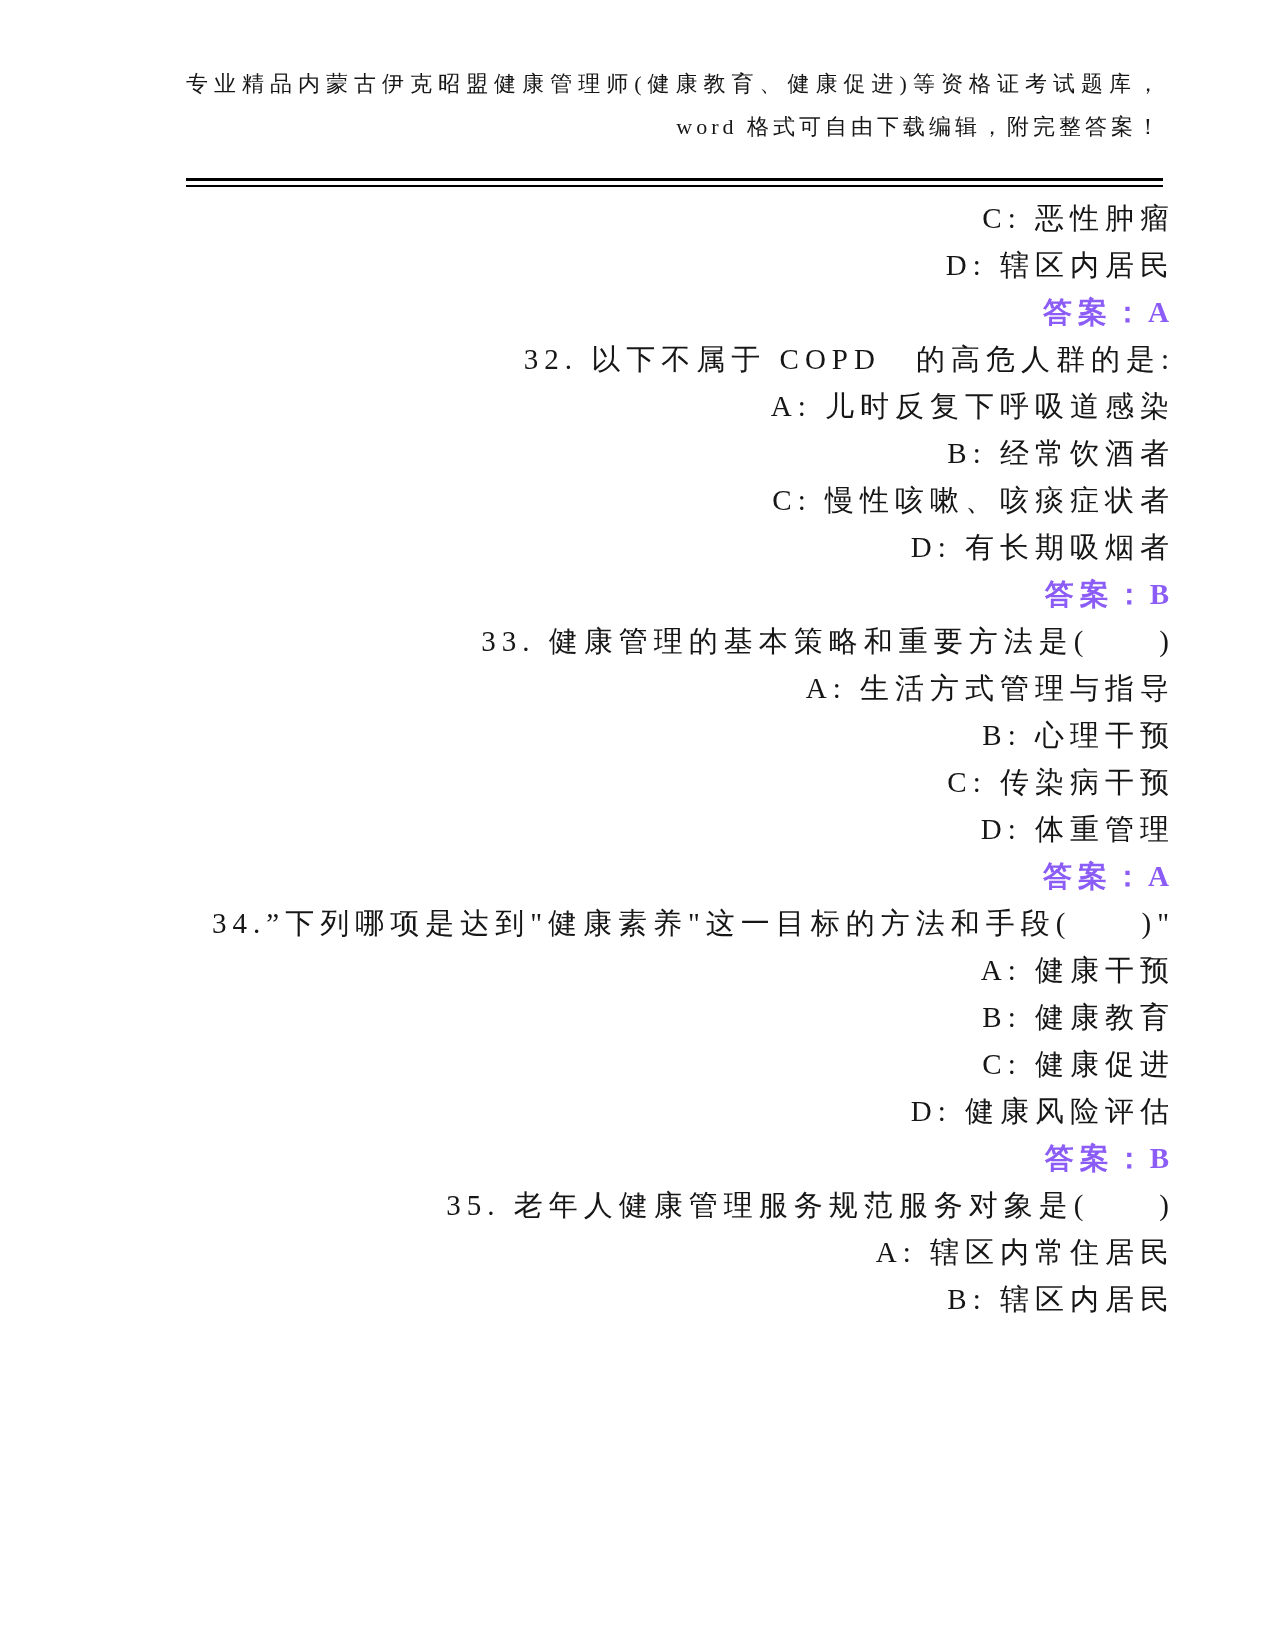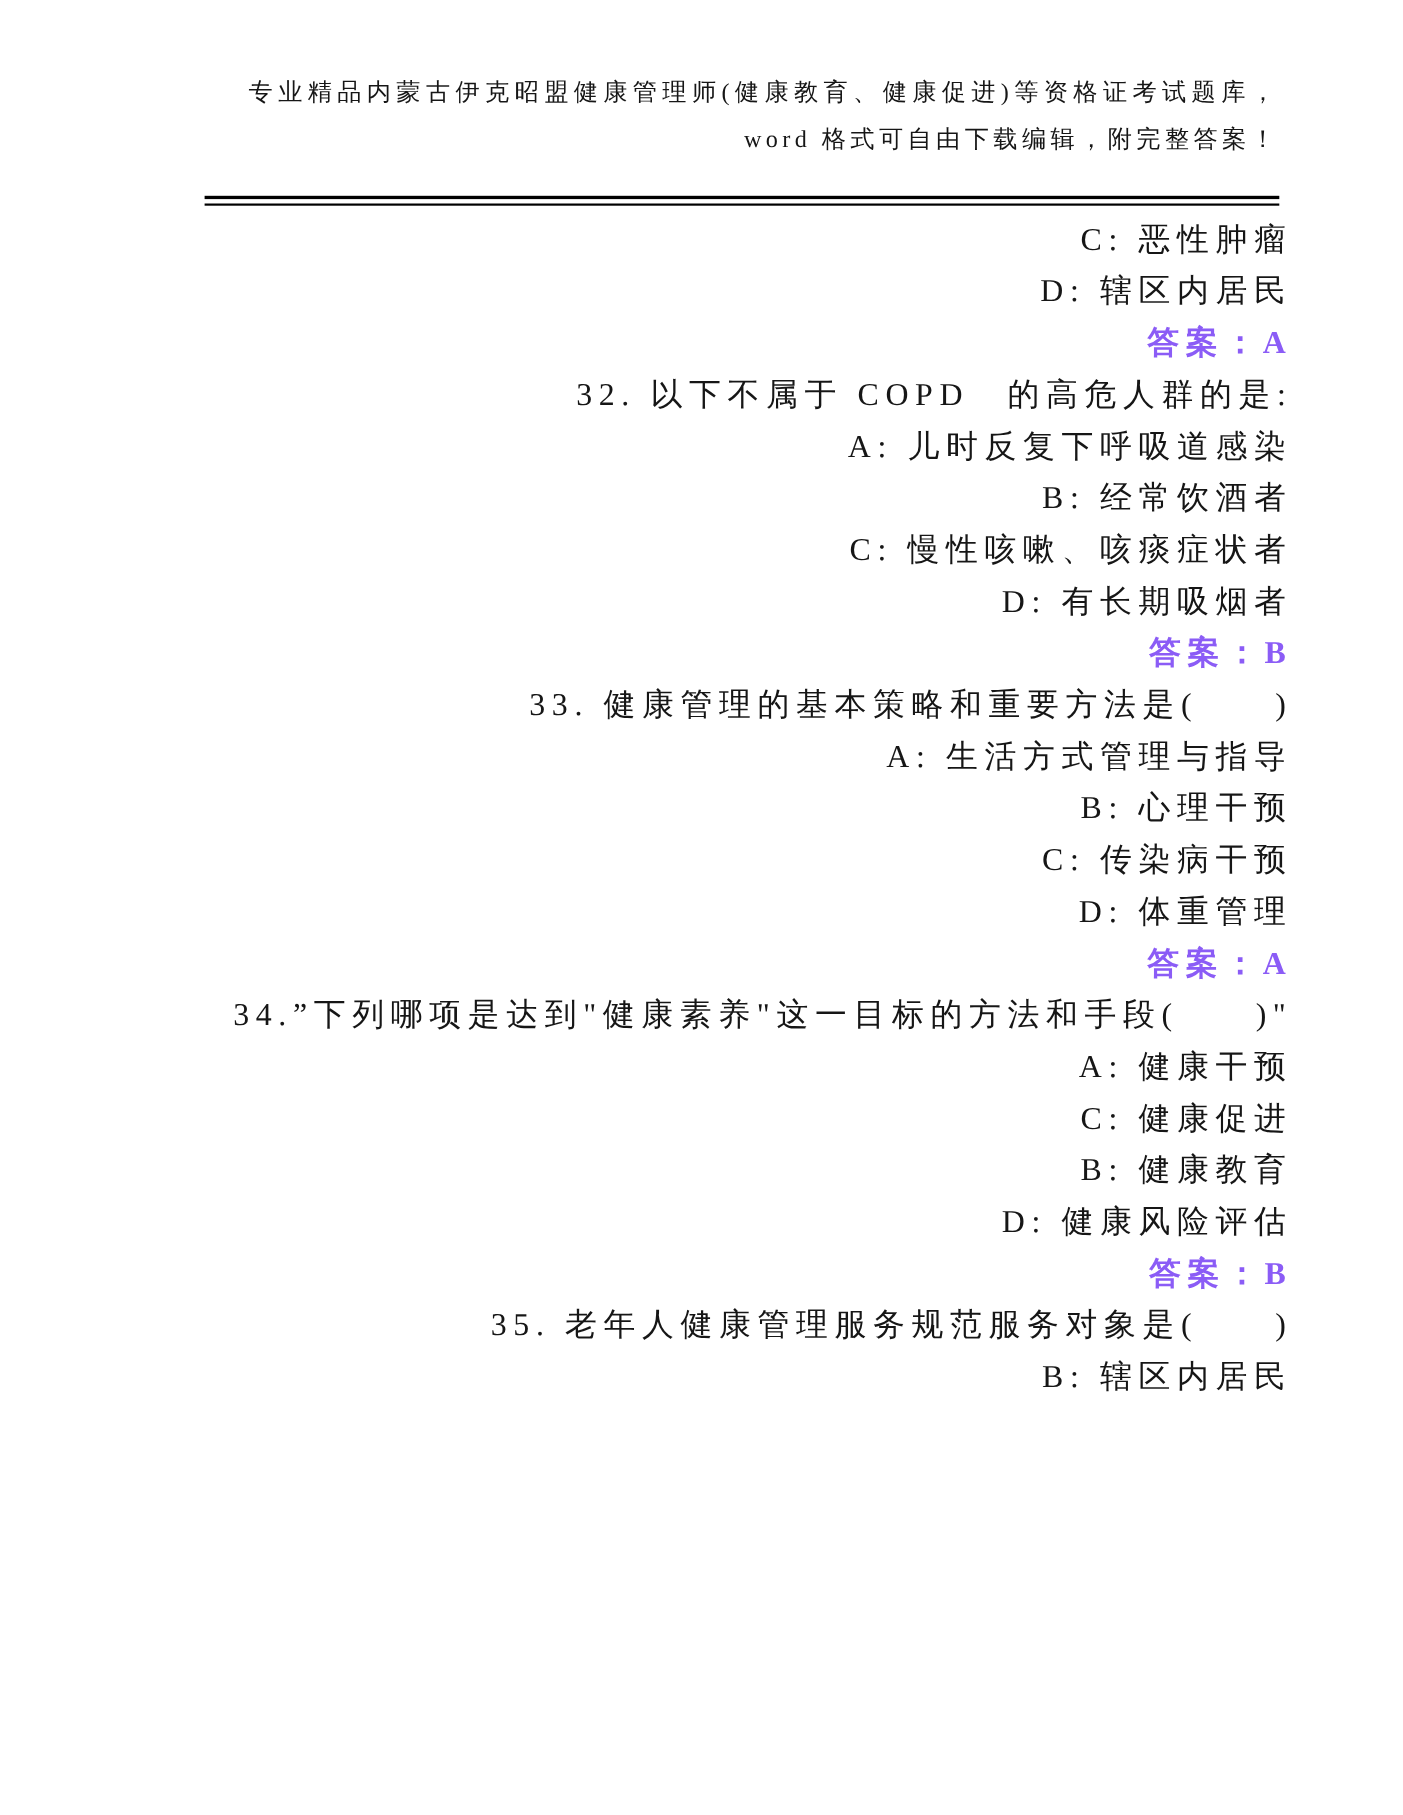--- a/index.html
+++ b/index.html
@@ -18,21 +18,20 @@
   }
   .header {
     position: absolute;
     left: 186px;
     right: 112px;
     top: 62px;
     font-size: 22px;
     letter-spacing: 4px;
     line-height: 43px;
     color: #161616;
-    margin-left: 40px;
   }
   .header .hline1 {
     text-align: justify;
     text-align-last: justify;
   }
   .header .hline2 {
     text-align: right;
   }
   .rule {
     position: absolute;
@@ -100,25 +99,26 @@
       <div class="line">A: 生活方式管理与指导</div>
       <div class="line">B: 心理干预</div>
       <div class="line">C: 传染病干预</div>
       <div class="line">D: 体重管理</div>
       <div class="line answer">答案：A</div>
     </div>
 
     <div class="qblock">
       <div class="line">34.”下列哪项是达到"健康素养"这一目标的方法和手段(　　)"</div>
       <div class="line">A: 健康干预</div>
+      <div class="line">B: 健康教育</div>
       <div class="line">C: 健康促进</div>
-      <div class="line">B: 健康教育</div>
       <div class="line">D: 健康风险评估</div>
       <div class="line answer">答案：B</div>
     </div>
 
     <div class="qblock">
       <div class="line">35. 老年人健康管理服务规范服务对象是(　　)</div>
+      <div class="line">A: 辖区内常住居民</div>
       <div class="line">B: 辖区内居民</div>
     </div>
 
   </div>
 </div>
 
 </body></html>

